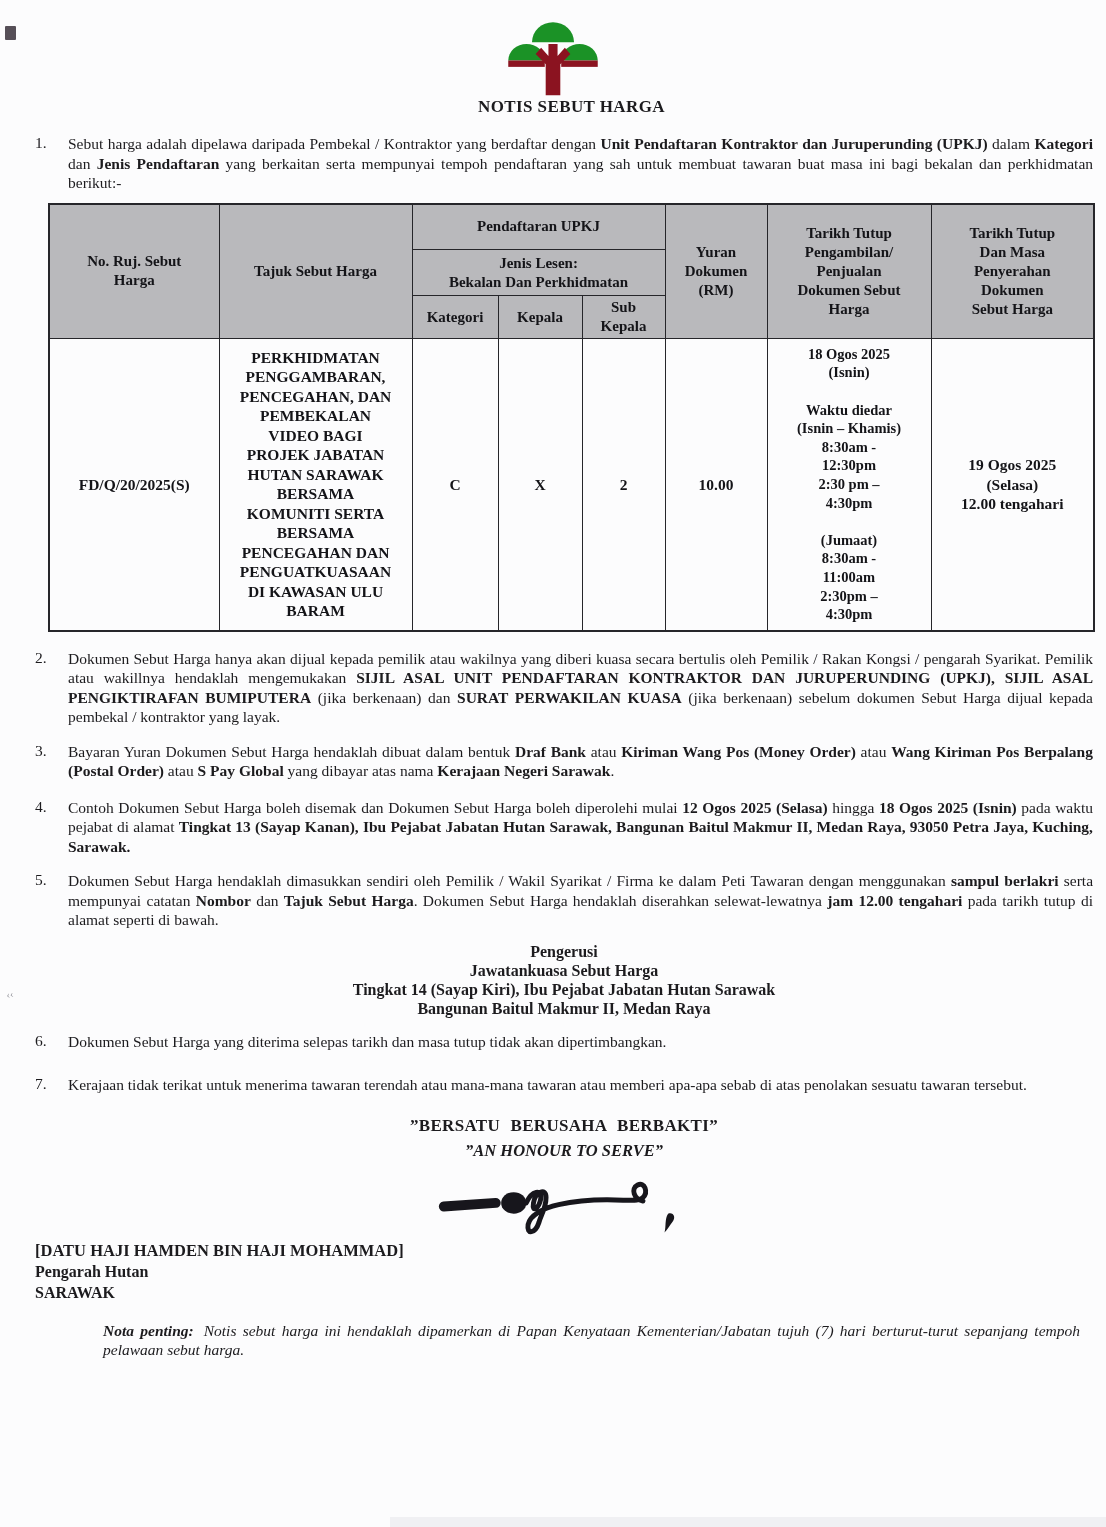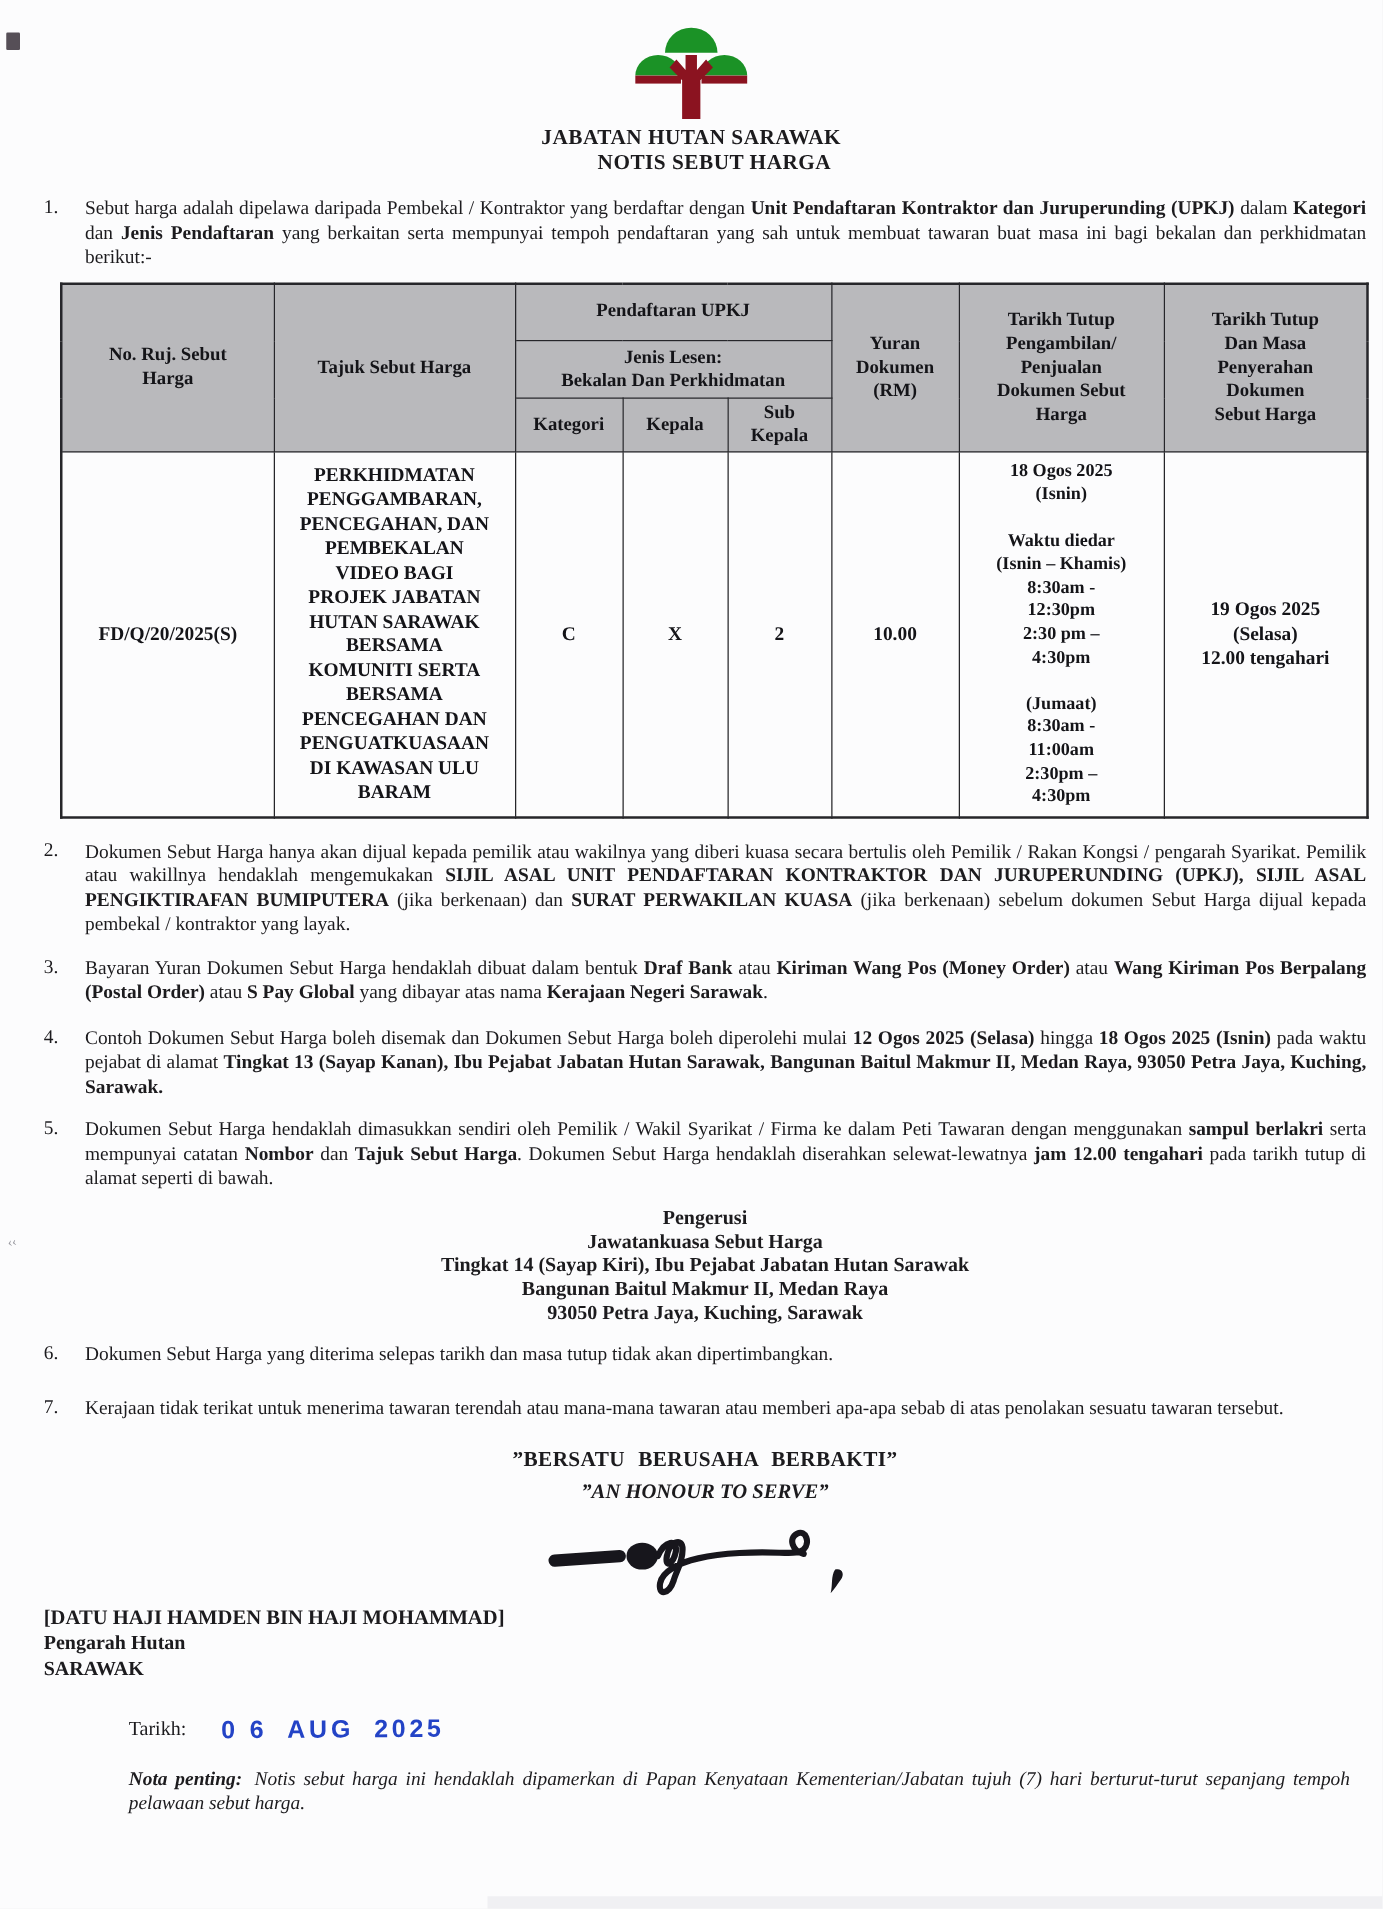--- a/index.html
+++ b/index.html
@@ -80,21 +80,20 @@
 
   <div class="doc-header">
     <svg class="logo" width="96" height="84" viewBox="0 0 104 92">
       <path d="M29,32 A23,22 0 0 1 75,32 Z" fill="#1b9226"></path>
       <path d="M3,52 A20,18 0 0 1 43,52 Z" fill="#1b9226"></path>
       <path d="M61,52 A20,18 0 0 1 101,52 Z" fill="#1b9226"></path>
       <rect x="3" y="52" width="40" height="7" fill="#8b1320"></rect>
       <rect x="61" y="52" width="40" height="7" fill="#8b1320"></rect>
       <path d="M44,90 L44,56 L33,45 L39,38 L47,47 L47,34 L57,34 L57,47 L65,38 L71,45 L60,56 L60,90 Z" fill="#8b1320"></path>
     </svg>
-    <div class="agency-name" data-bind="header.agency">JABATAN HUTAN SARAWAK</div>
     <div class="notice-title" data-bind="header.title">NOTIS SEBUT HARGA</div>
   </div>
 
   <div class="content">
 
     <div class="item mt1">
       <div class="item-num" data-bind="paragraphs.p1.num">1.</div>
       <div class="item-body"><span data-bind="paragraphs.p1.s0">Sebut harga adalah dipelawa daripada Pembekal / Kontraktor yang berdaftar dengan </span><span class="b" data-bind="paragraphs.p1.s1">Unit Pendaftaran Kontraktor dan Juruperunding (UPKJ)</span><span data-bind="paragraphs.p1.s2"> dalam </span><span class="b" data-bind="paragraphs.p1.s3">Kategori</span><span data-bind="paragraphs.p1.s4"> dan </span><span class="b" data-bind="paragraphs.p1.s5">Jenis Pendaftaran</span><span data-bind="paragraphs.p1.s6"> yang berkaitan serta mempunyai tempoh pendaftaran yang sah untuk membuat tawaran buat masa ini bagi bekalan dan perkhidmatan berikut:-</span></div>
     </div>
 
@@ -219,21 +218,20 @@
     <div class="item mt5">
       <div class="item-num" data-bind="paragraphs.p5.num">5.</div>
       <div class="item-body"><span data-bind="paragraphs.p5.s0">Dokumen Sebut Harga hendaklah dimasukkan sendiri oleh Pemilik / Wakil Syarikat / Firma ke dalam Peti Tawaran dengan menggunakan </span><span class="b" data-bind="paragraphs.p5.s1">sampul berlakri</span><span data-bind="paragraphs.p5.s2"> serta mempunyai catatan </span><span class="b" data-bind="paragraphs.p5.s3">Nombor</span><span data-bind="paragraphs.p5.s4"> dan </span><span class="b" data-bind="paragraphs.p5.s5">Tajuk Sebut Harga</span><span data-bind="paragraphs.p5.s6">. Dokumen Sebut Harga hendaklah diserahkan selewat-lewatnya </span><span class="b" data-bind="paragraphs.p5.s7">jam 12.00 tengahari</span><span data-bind="paragraphs.p5.s8"> pada tarikh tutup di alamat seperti di bawah.</span></div>
     </div>
 
     <div class="address-block">
       <div data-bind="address_block.l0">Pengerusi</div>
       <div data-bind="address_block.l1">Jawatankuasa Sebut Harga</div>
       <div data-bind="address_block.l2">Tingkat 14 (Sayap Kiri), Ibu Pejabat Jabatan Hutan Sarawak</div>
       <div data-bind="address_block.l3">Bangunan Baitul Makmur II, Medan Raya</div>
-      <div data-bind="address_block.l4">93050 Petra Jaya, Kuching, Sarawak</div>
     </div>
 
     <div class="item mt6">
       <div class="item-num" data-bind="paragraphs.p6.num">6.</div>
       <div class="item-body"><span data-bind="paragraphs.p6.s0">Dokumen Sebut Harga yang diterima selepas tarikh dan masa tutup tidak akan dipertimbangkan.</span></div>
     </div>
 
     <div class="item mt7">
       <div class="item-num" data-bind="paragraphs.p7.num">7.</div>
       <div class="item-body"><span data-bind="paragraphs.p7.s0">Kerajaan tidak terikat untuk menerima tawaran terendah atau mana-mana tawaran atau memberi apa-apa sebab di atas penolakan sesuatu tawaran tersebut.</span></div>
@@ -251,27 +249,19 @@
         <path d="M98,40 C104,26 116,24 114,36 C112,46 104,52 106,40 C108,28 120,22 120,34 C120,46 114,54 112,62 C108,74 98,76 100,64 C102,54 116,46 134,42 C156,37 186,36 206,37 C216,37 224,38 228,34 C234,28 230,16 222,20 C214,24 218,36 228,38" fill="none" stroke="#17161c" stroke-width="5.5" stroke-linecap="round"></path>
         <path d="M256,52 C262,50 265,56 261,61 C258,65 255,70 252,73 C254,66 252,58 256,52 Z" fill="#17161c"></path>
       </svg>
       <div class="signatory">
         <div class="signatory-name" data-bind="signatory.name">[DATU HAJI HAMDEN BIN HAJI MOHAMMAD]</div>
         <div class="signatory-title" data-bind="signatory.title">Pengarah Hutan</div>
         <div class="signatory-region" data-bind="signatory.region">SARAWAK</div>
       </div>
     </div>
 
-    <div class="date-row">
-      <span class="date-label" data-bind="date.label">Tarikh:</span>
-      <span class="date-stamp">
-        <span data-bind="date.stamp_day">0 6</span>
-        <span data-bind="date.stamp_month">AUG</span>
-        <span data-bind="date.stamp_year">2025</span>
-      </span>
-    </div>
 
     <div class="note">
       <span class="note-label" data-bind="note.label">Nota penting:</span><span data-bind="note.text">Notis sebut harga ini hendaklah dipamerkan di Papan Kenyataan Kementerian/Jabatan tujuh (7) hari berturut-turut sepanjang tempoh pelawaan sebut harga.</span>
     </div>
 
   </div>
 </div>
 
 </body></html>

